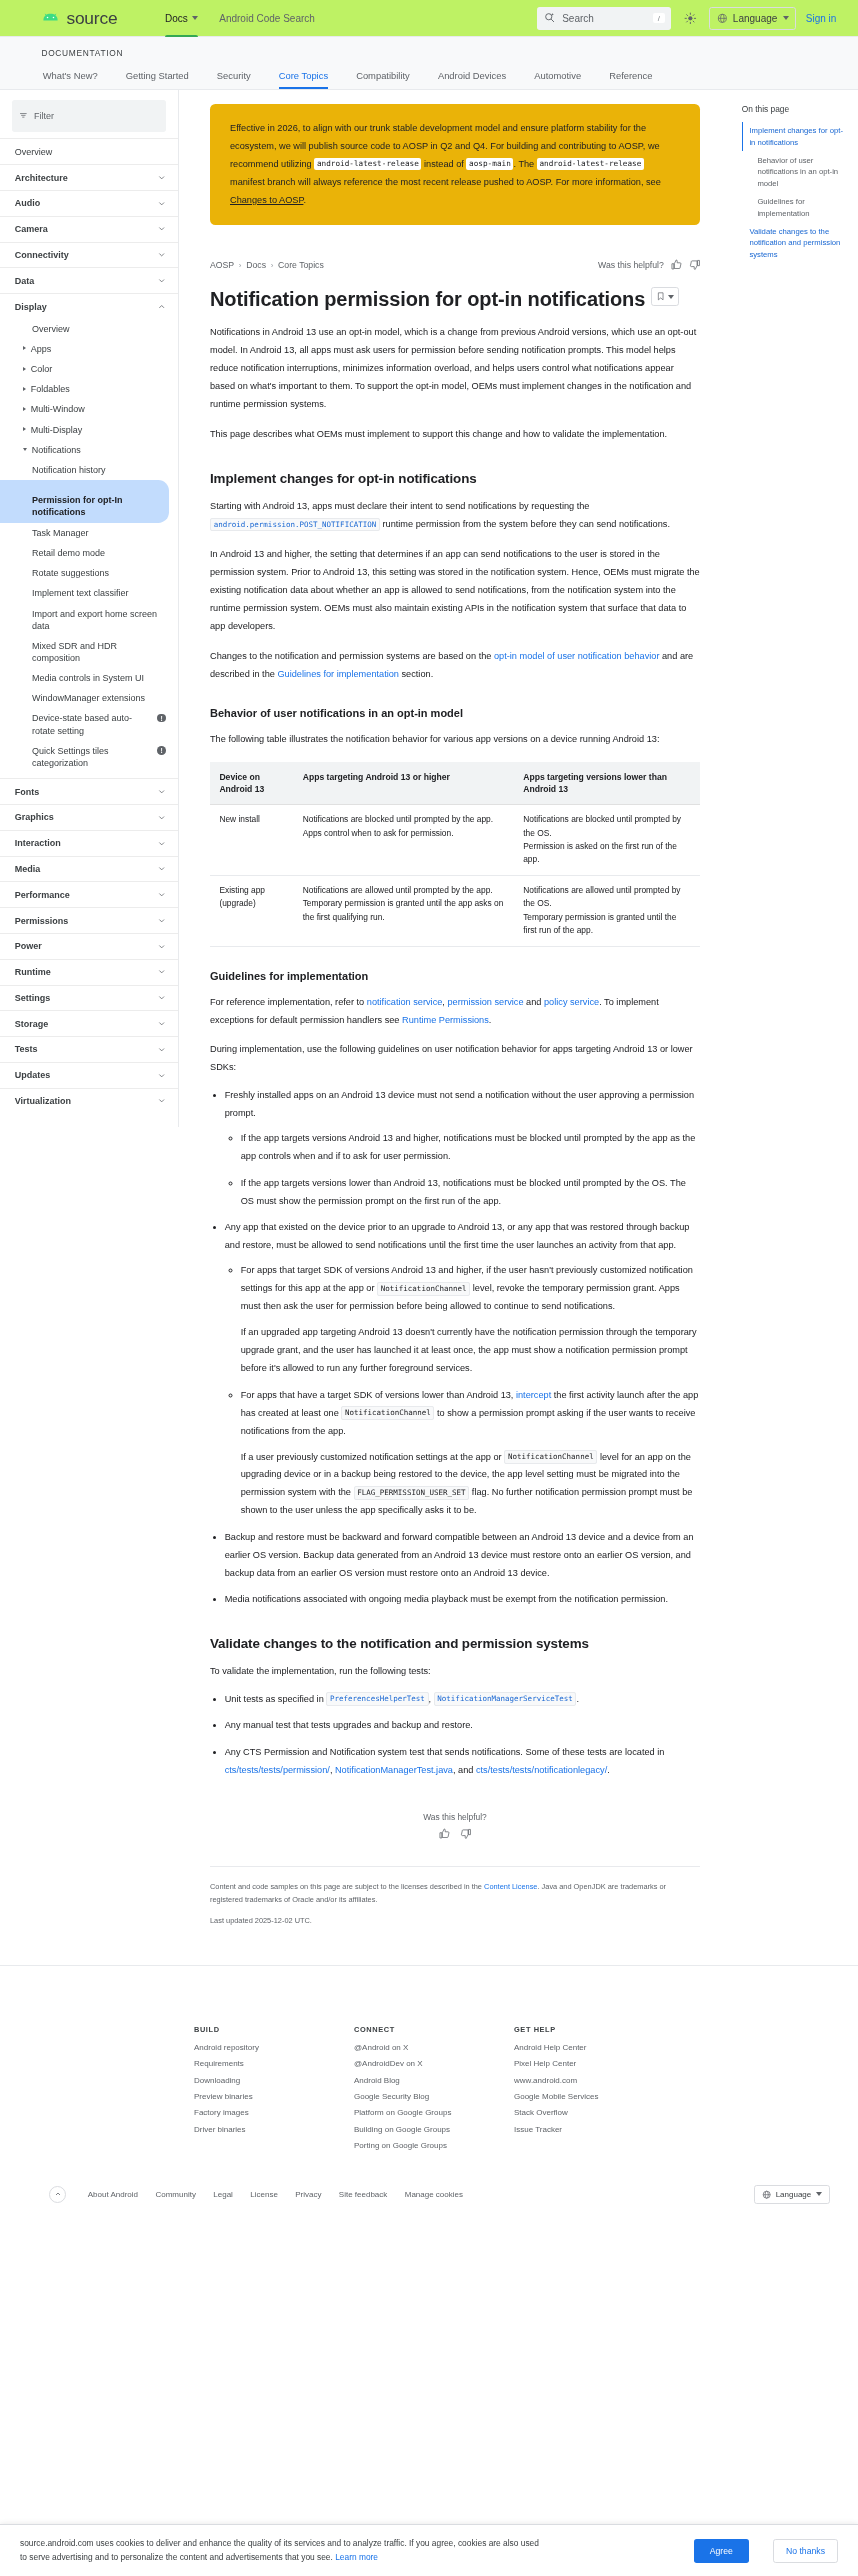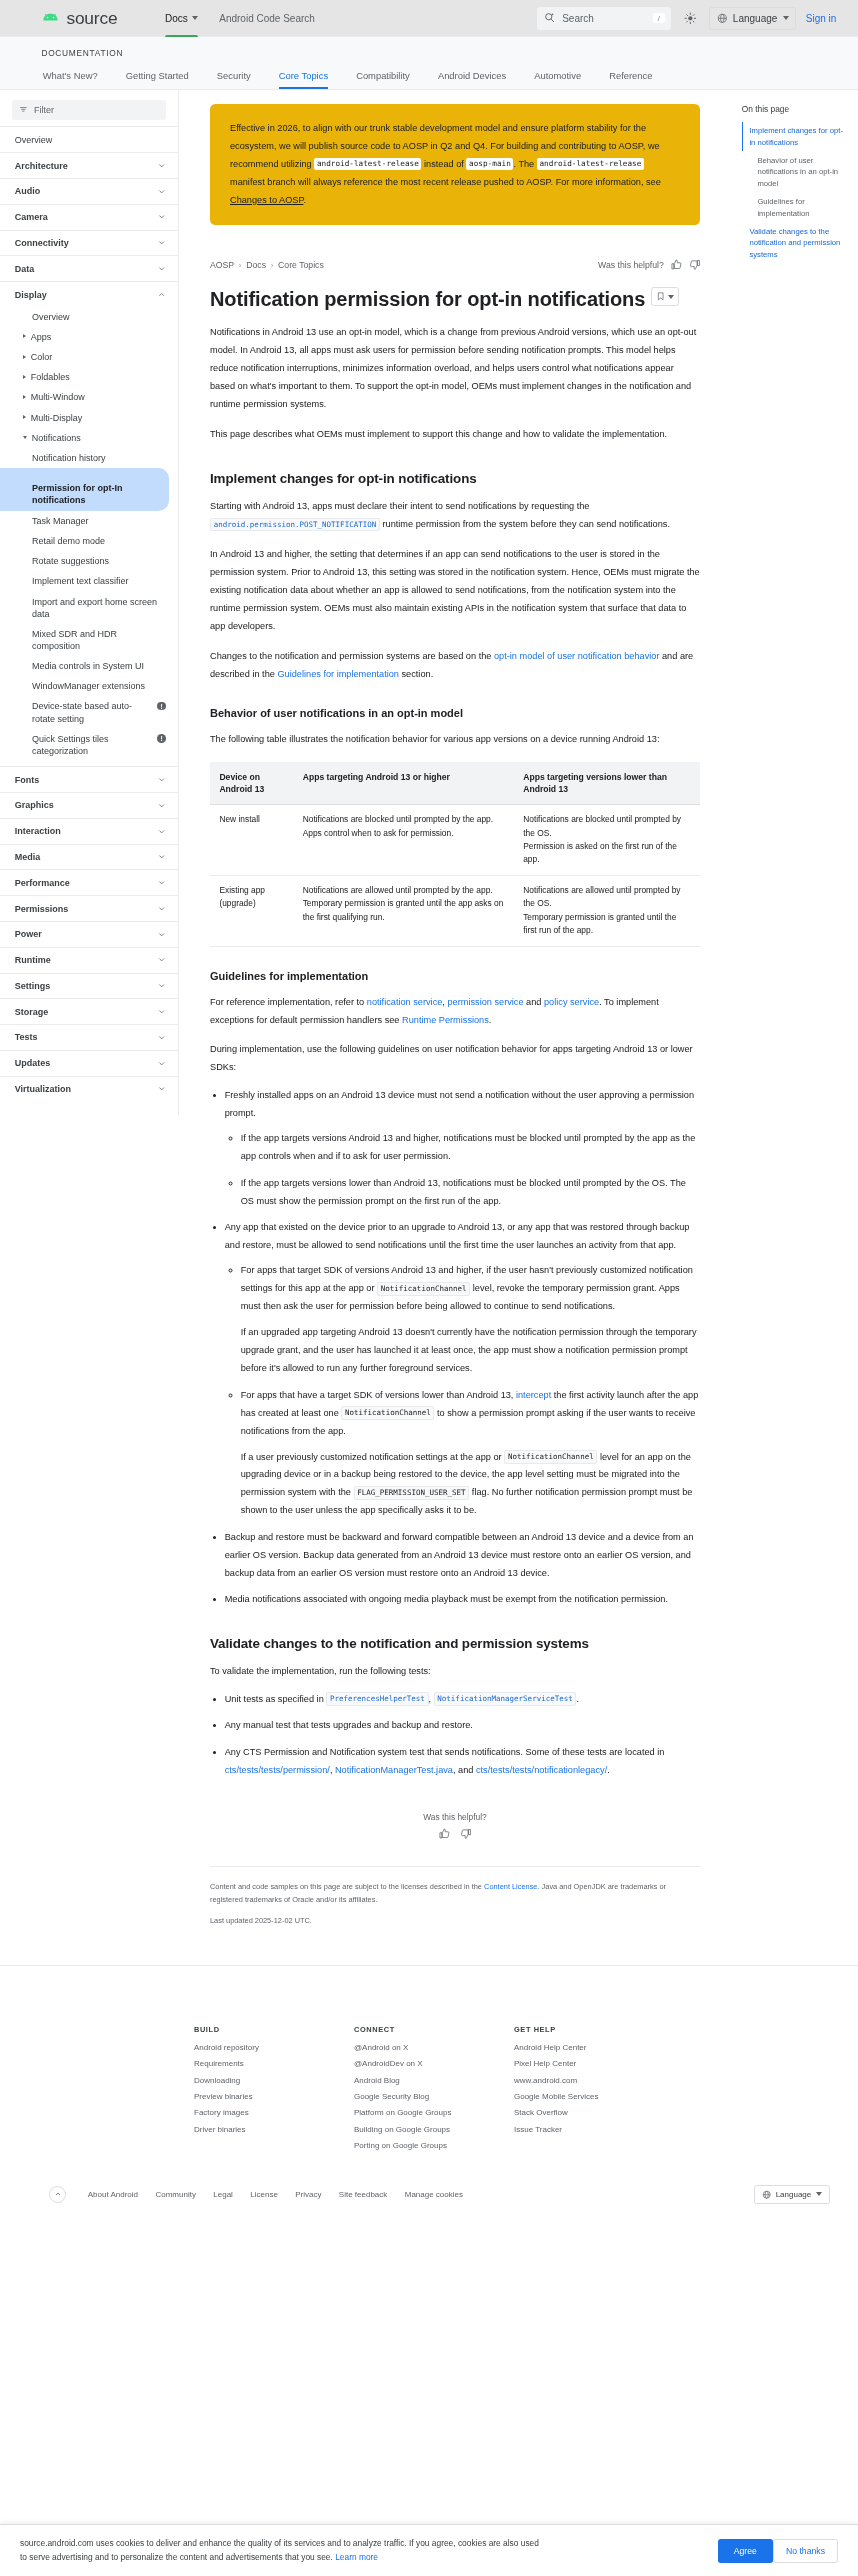--- a/index.html
+++ b/index.html
@@ -12,21 +12,21 @@
     -webkit-font-smoothing: antialiased;
   }
   a { color: #1a73e8; text-decoration: none; }
 
   
   .topbar {
     height: 37px;
     display: flex;
     align-items: center;
     padding: 0 16px;
-    background: #e5e5e5;
+    background: #bef264;
     border-bottom: 0.7px solid #e8eaed;
     position: relative;
   }
   .logo-wrap { display: flex; align-items: center; gap: 6px; margin-left: 25.4px; }
   .droid-icon { width: 19px; height: 12px; display: block; }
   .logo-text { font-size: 17.4px; color: #3c4043; letter-spacing: -0.2px; font-weight: 400; }
   .top-nav { display: flex; align-items: center; gap: 0; margin-left: 37px; height: 37px; }
   .top-nav-item {
     display: flex; align-items: center; gap: 4px;
     font-size: 10px; color: #5f6368;
@@ -92,21 +92,21 @@
   .sidebar {
     width: 179px; flex: 0 0 179px;
     border-right: 0.7px solid #e8eaed;
     padding-bottom: 13.4px;
     background: #fff;
   }
   .filter-wrap { padding: 9.4px 12px 6.7px 12px; }
   .filter-box {
     display: flex; align-items: center; gap: 6.7px;
     background: #f1f3f4; border-radius: 2.7px;
-    height: 20px; padding: 0 6.7px;
+    height: 32px; padding: 0 6.7px;
     font-size: 9px; color: #5f6368;
   }
   .side-sec {
     border-top: 0.7px solid #ececec;
     display: flex; align-items: center;
     padding: 7.4px 12px 7.4px 14.7px;
     font-size: 9px; color: #3c4043;
     cursor: pointer;
   }
   .side-sec.bold { font-weight: 700; color: #3c4043; }
@@ -277,21 +277,21 @@
   
   .cookie {
     position: fixed; left: 0; right: 0; bottom: 0;
     background: #fff; border-top: 0.7px solid #dadce0;
     box-shadow: 0 -1.3px 5.3px rgba(0,0,0,0.08);
     display: flex; align-items: center;
     padding: 12px 20px; gap: 13.4px;
   }
   .cookie-text { font-size: 8.4px; color: #3c4043; line-height: 1.6; max-width: 522px; }
   .cookie-text a { color: #1a73e8; }
-  .cookie-btns { margin-left: auto; display: flex; gap: 0; padding-left: 33px; }
+  .cookie-btns { margin-left: auto; display: flex; gap: 24px; padding-left: 33px; }
   .btn-agree {
     background: #1a73e8; color: #fff; border: none;
     border-radius: 2.7px; padding: 6px 16px; font-size: 8.7px;
     cursor: pointer; font-family: inherit;
   }
   .btn-nothanks {
     background: #fff; color: #1a73e8; border: 0.7px solid #dadce0;
     border-radius: 2.7px; padding: 6px 12px; font-size: 8.7px;
     cursor: pointer; font-family: inherit;
   }

